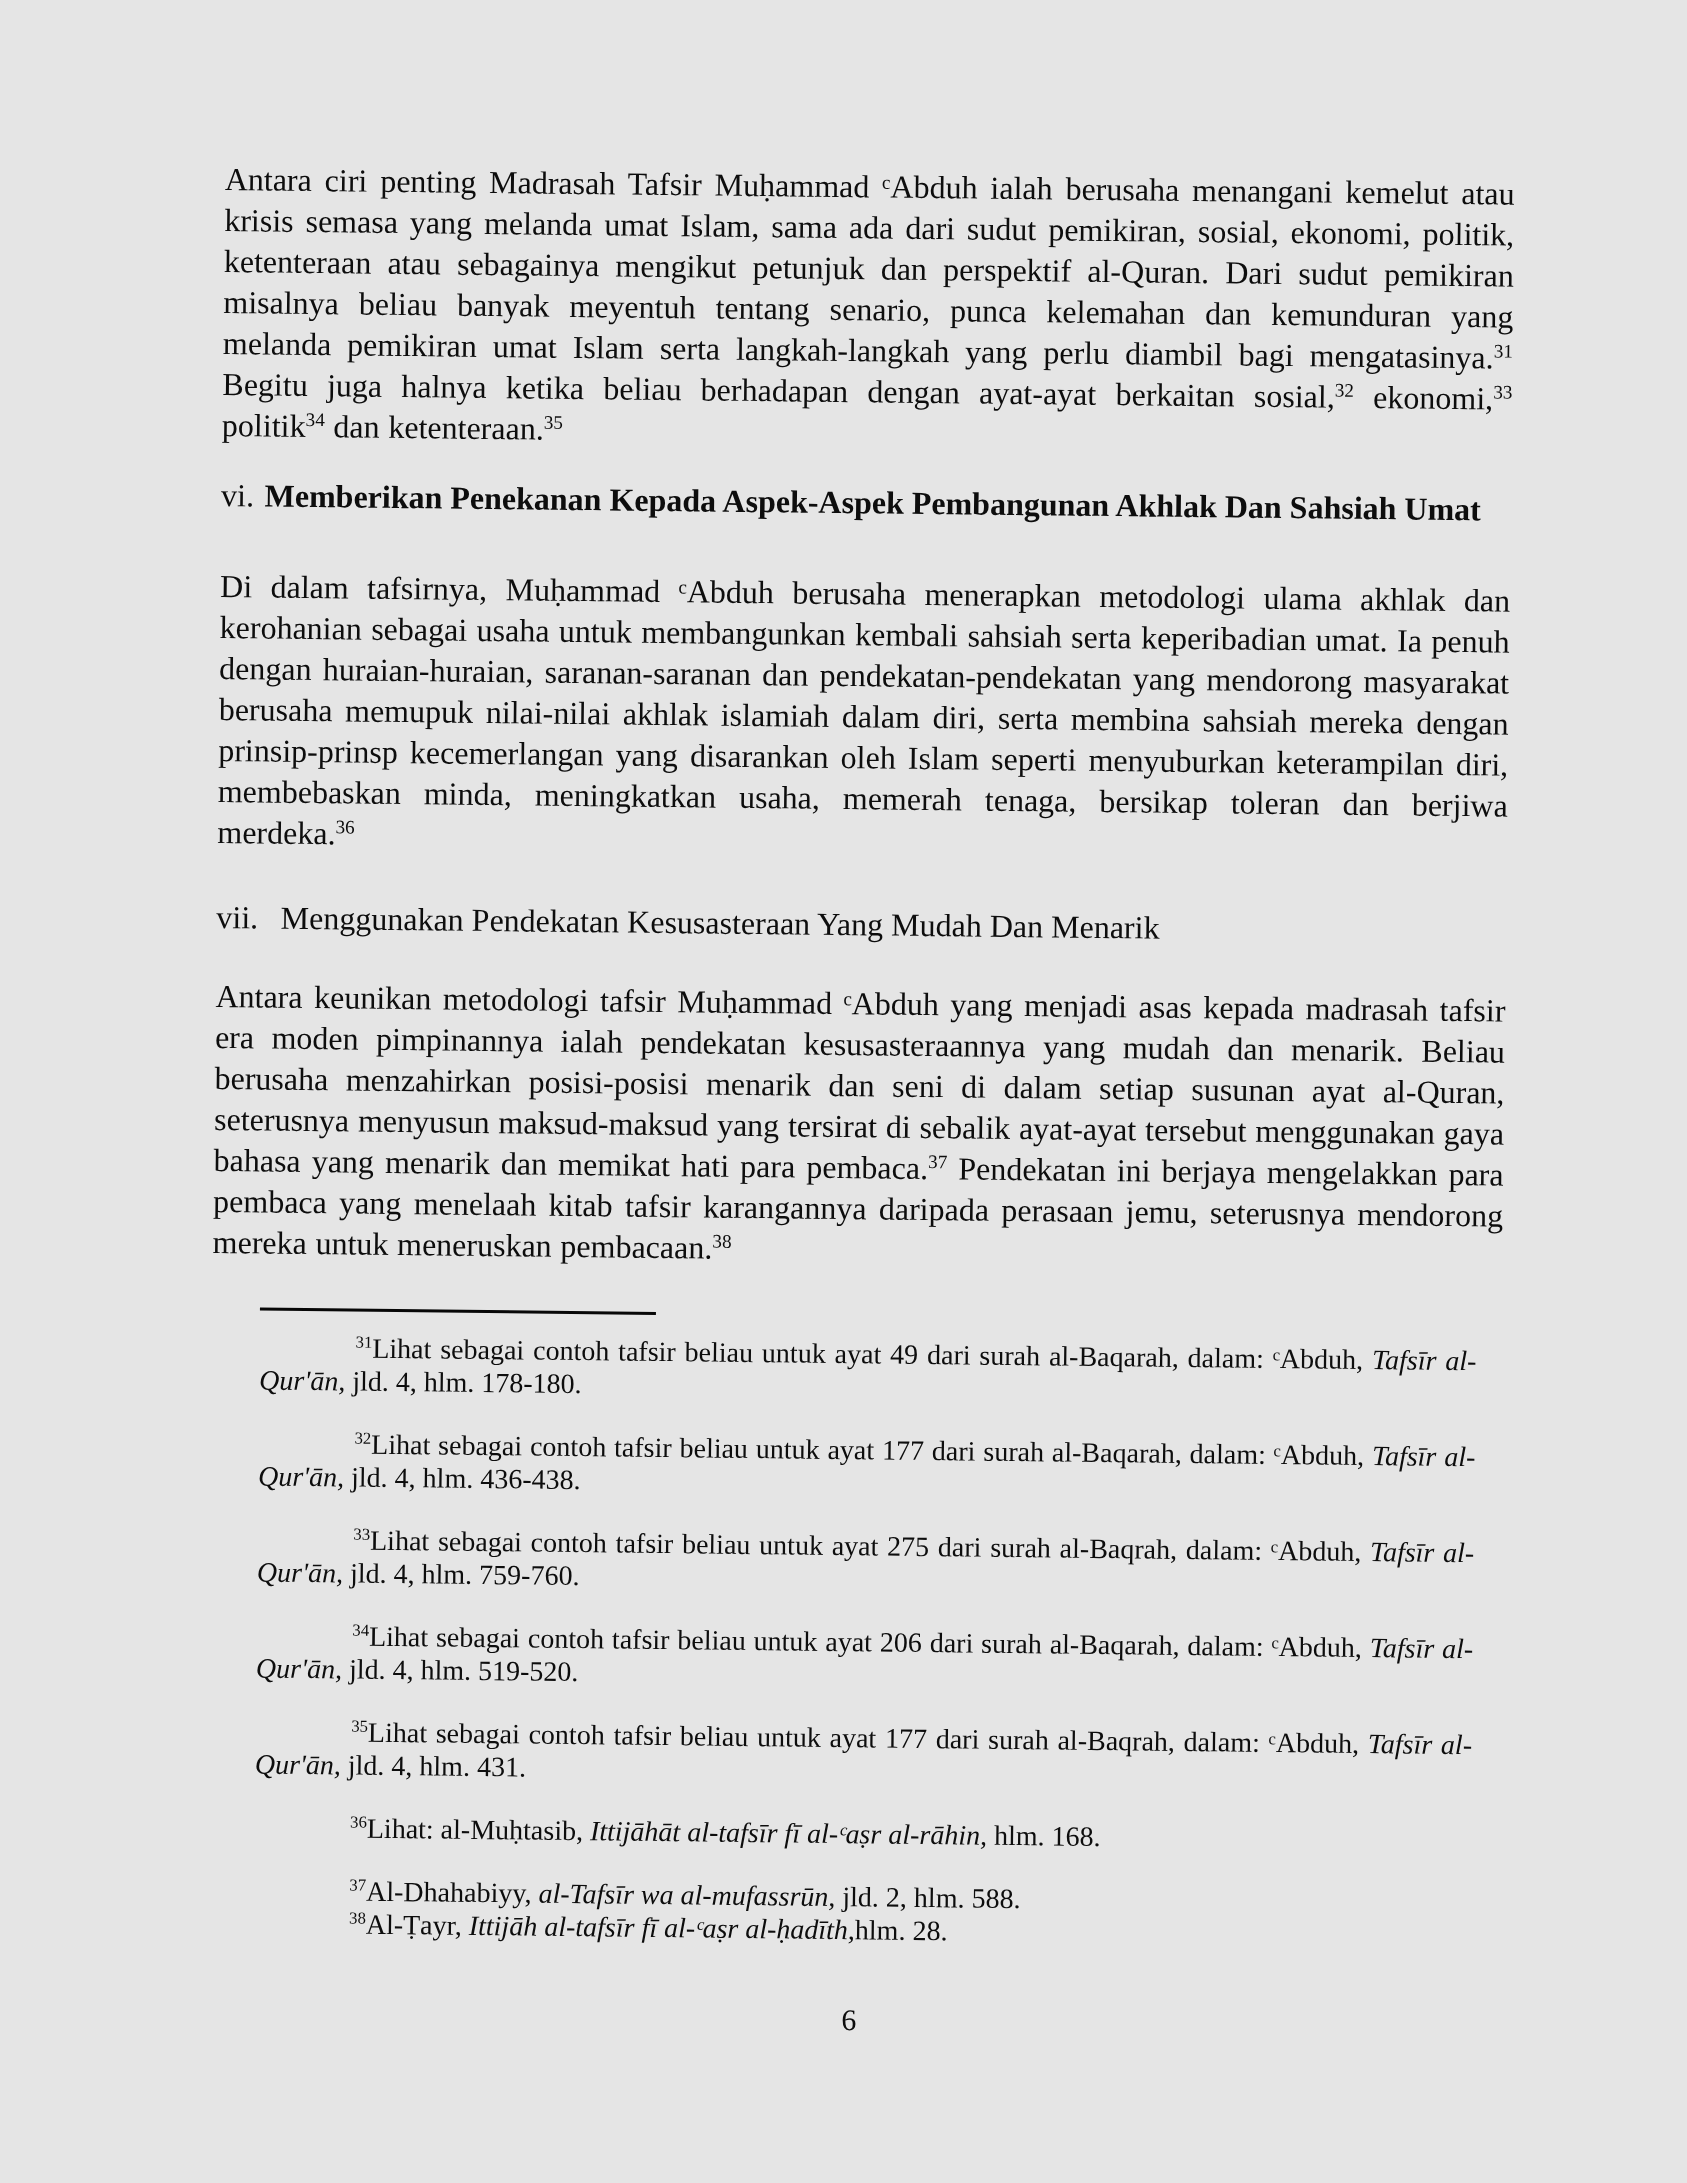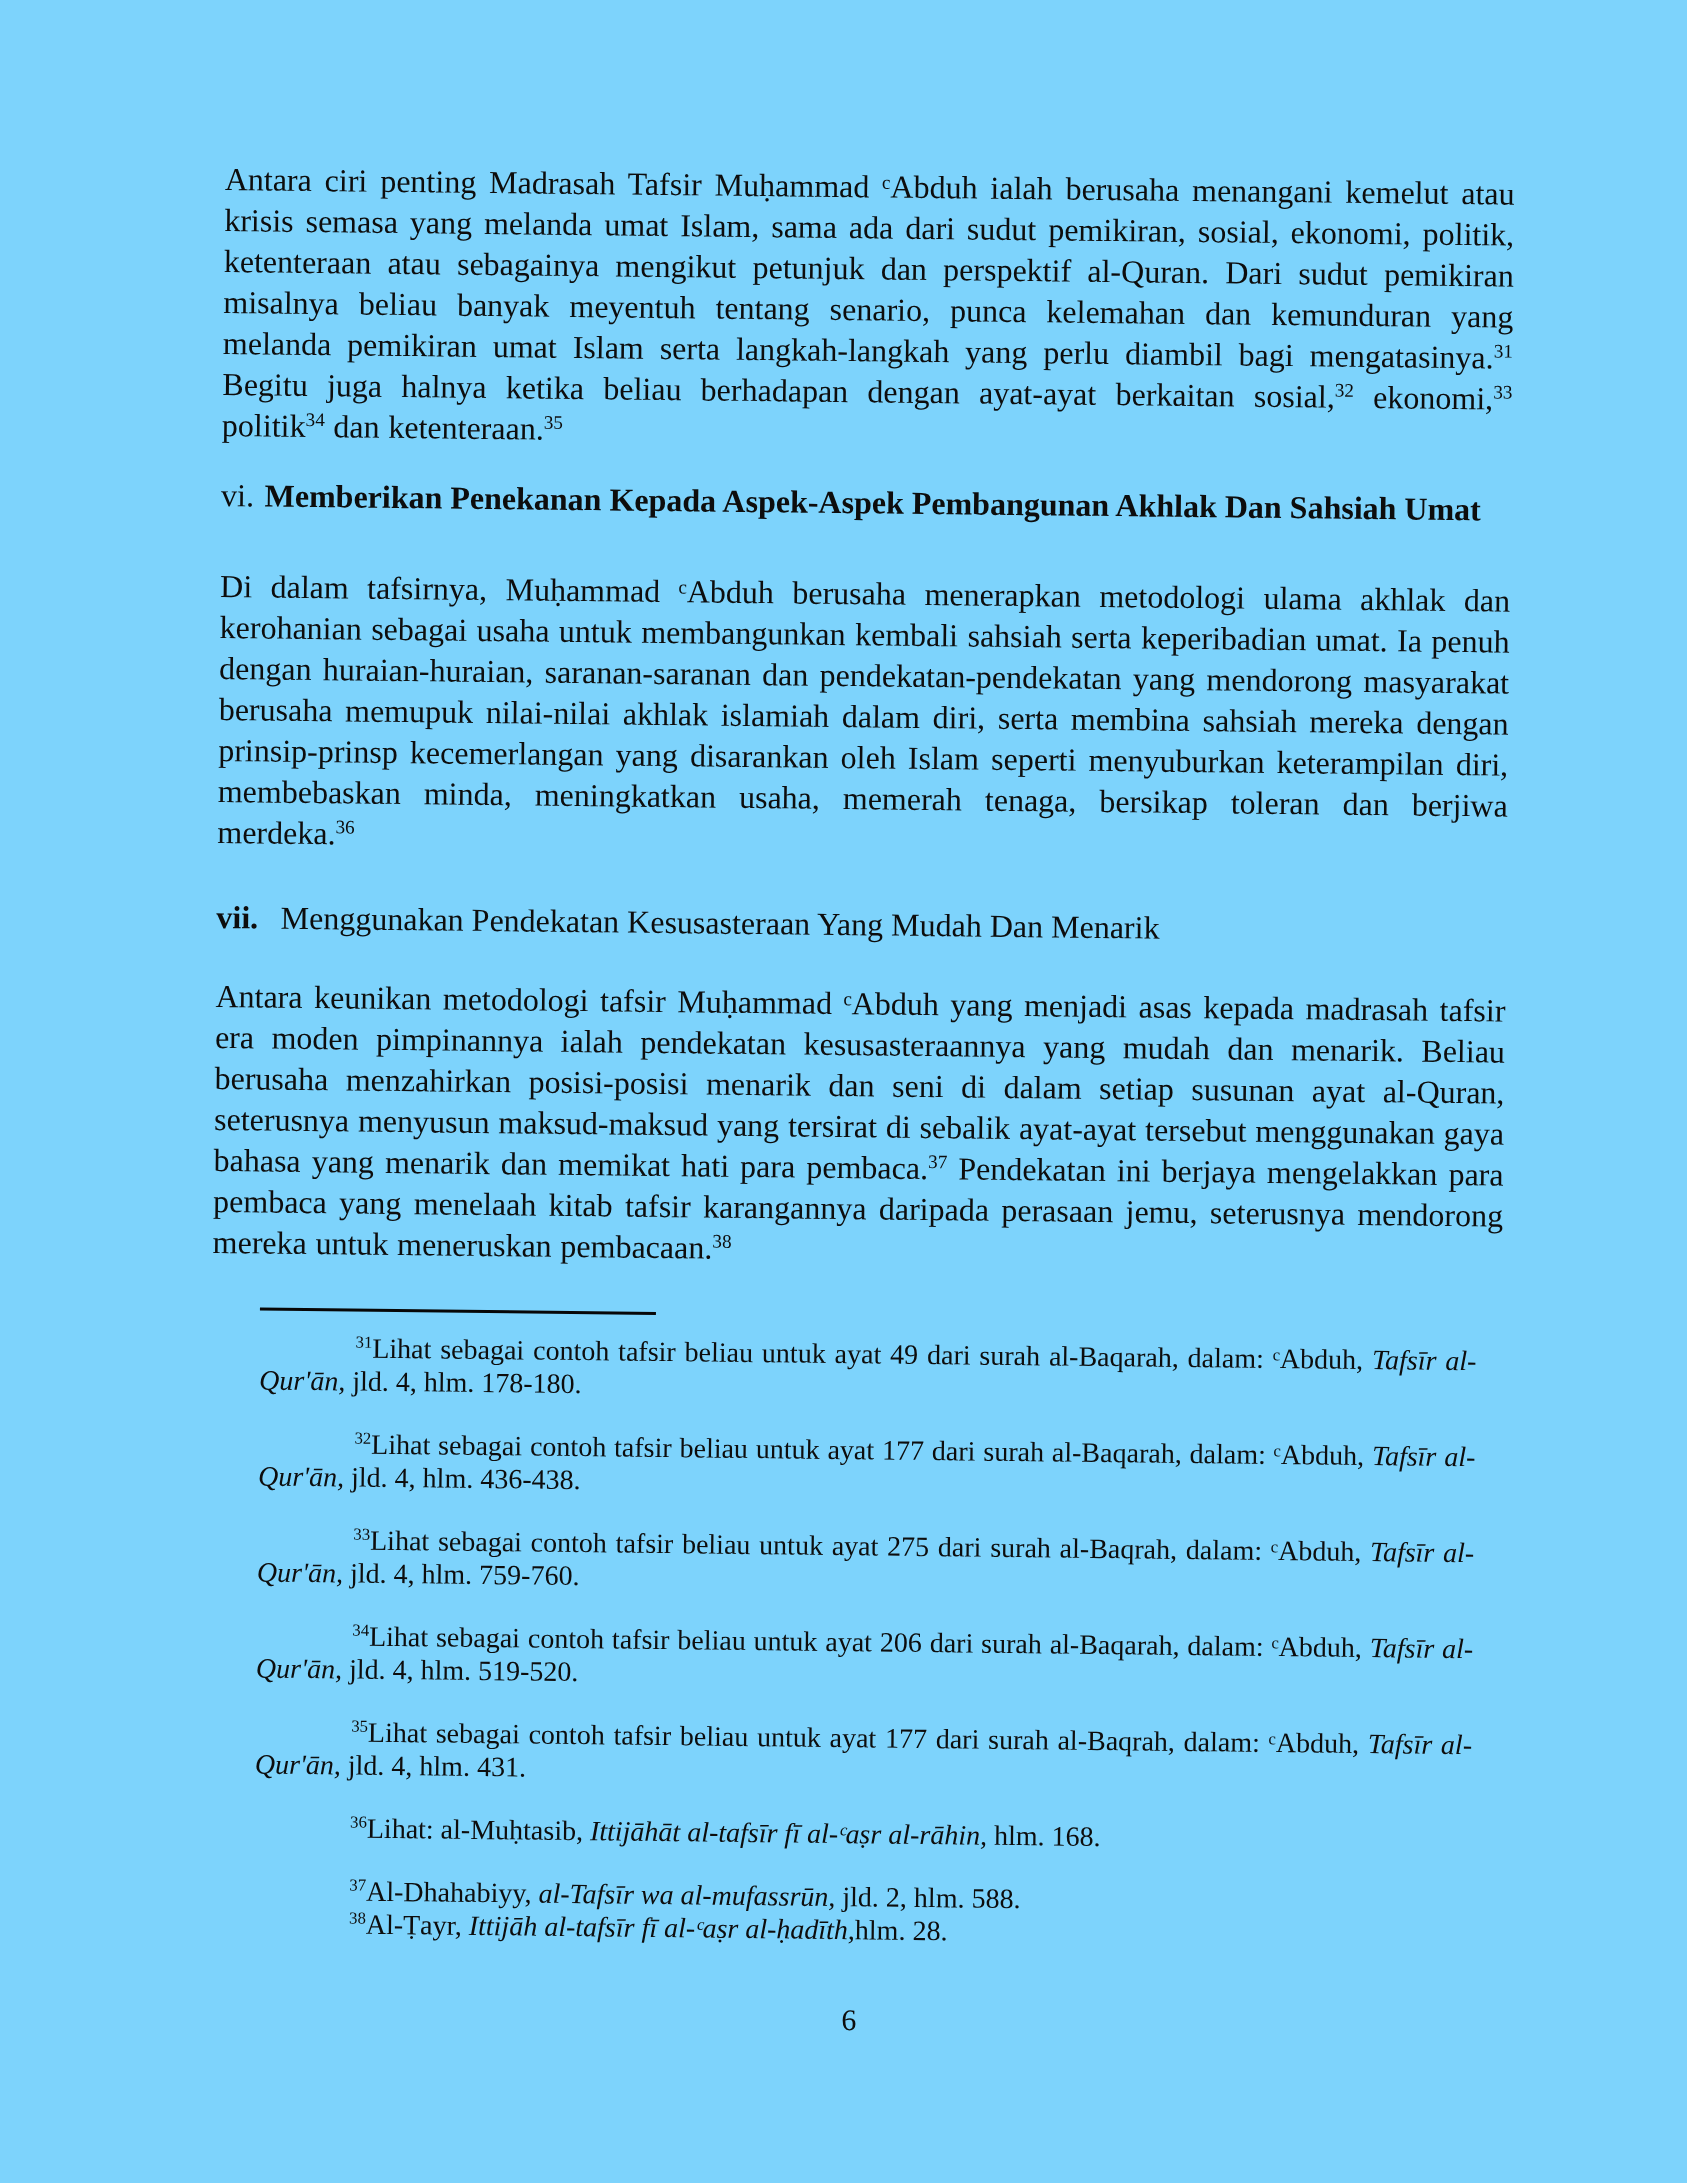--- a/index.html
+++ b/index.html
@@ -1,33 +1,33 @@
 <!DOCTYPE html>
 <html style="font-size:10.6px"><head>
 <meta charset="utf-8">
 <title>Document</title>
 <style>
   html, body { margin:0; padding:0; background:#ffffff; }
   .page {
     position:relative; width:1687px; height:2183px;
-    background:#7dd3fc; overflow:hidden;
+    background:#e5e5e5; overflow:hidden;
     font-family:"Liberation Serif","DejaVu Serif",serif;
     color:#0d0d0d;
   }
   .content {
     position:absolute; left:225px; top:159px; width:1290px;
     transform:rotate(0.65deg); transform-origin:0 0;
   }
   .para {
     margin:0; font-size:32px; line-height:41px;
     text-align:justify; word-spacing:0.7px;
   }
   .heading { font-size:32px; line-height:41px; white-space:nowrap; }
   .heading .hprefix { margin-right:10.6px;text-align:center; }
-  .heading.normal .hprefix { margin-right:22.5px;font-weight:bold; }
+  .heading.normal .hprefix { margin-right:22.5px; }
   .heading.bold .htext { font-weight:bold; }
   .mt-heading-vi { margin-top:29px; }
   .mt-para2 { margin-top:50px; }
   .mt-heading-vii { margin-top:44px; }
   .mt-para3 { margin-top:38px; }
   .separator {
     margin:44px 0 0 48px; width:396px; height:2.6px;
     background:#070707; border:none;
   }
   .footnotes { margin:20px 0 0 48px; width:1217px; }

